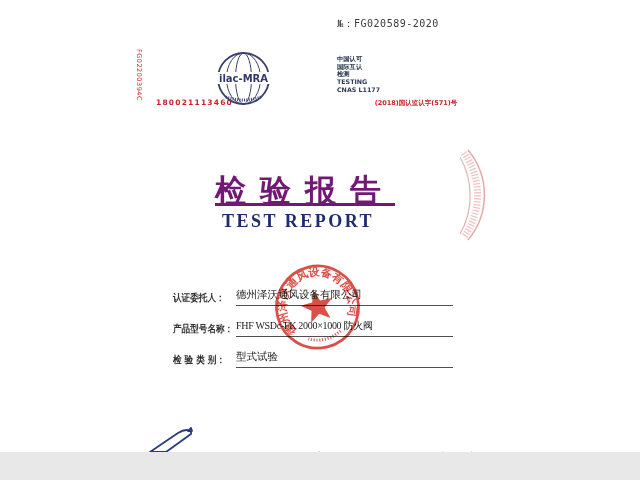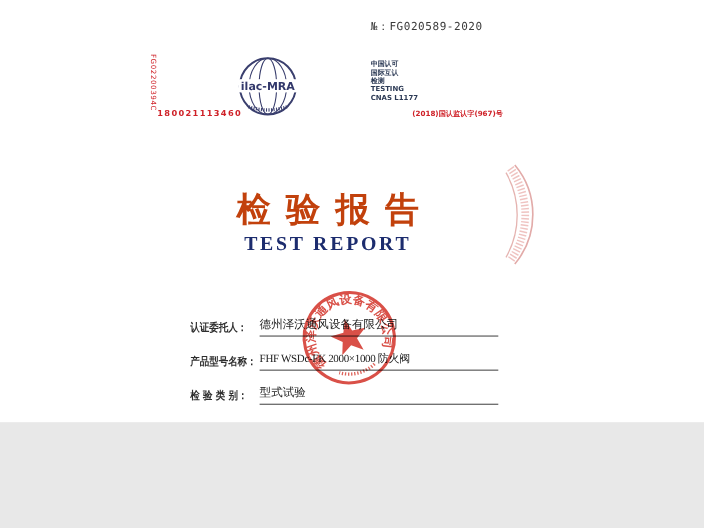--- a/index.html
+++ b/index.html
@@ -1,37 +1,37 @@
 <!DOCTYPE html>
 <html><head>
 <meta charset="utf-8">
 <style>
   html,body{margin:0;padding:0;background:#e8e8e8;}
-  .page{position:relative;width:640px;height:384px;background:#ffffff;overflow:hidden;
+  .page{position:relative;width:640px;height:452px;background:#ffffff;overflow:hidden;
         font-family:"DejaVu Sans","Liberation Sans",sans-serif;color:#333;}
   .abs{position:absolute;}
 
   .report-no{left:337px;top:17px;font-family:"DejaVu Sans Mono","Liberation Mono",monospace;
              font-size:10px;color:#3a3a3a;letter-spacing:.5px;}
 
   
   .cma-vcode{left:112px;top:71px;width:54px;text-align:center;font-size:6.5px;color:#cf2128;
              transform:rotate(90deg);letter-spacing:.5px;}
   .cma-box{left:145px;top:58px;}
-  .cma-num{left:143px;top:98px;width:90px;text-align:left;font-size:7.5px;color:#cf2128;
+  .cma-num{left:143px;top:98px;width:90px;text-align:right;font-size:7.5px;color:#cf2128;
            letter-spacing:1.2px;font-weight:bold;}
   .ilac-box{left:216px;top:51px;}
   .cnas-box{left:279px;top:54px;}
   .cnas-caption{left:337px;top:55px;font-size:6.3px;line-height:7.7px;color:#2c3a55;font-weight:bold;}
   .cal-box{left:386px;top:53px;}
   .cal-caption{left:356px;top:99px;width:120px;text-align:center;font-size:6.5px;color:#cf2128;font-weight:bold;}
 
   
   .title-zh{left:157px;top:170px;width:282px;text-align:center;font-size:31px;font-weight:bold;
-            color:#c2410c;letter-spacing:14px;padding-left:14px;box-sizing:border-box;}
+            color:#701a75;letter-spacing:14px;padding-left:14px;box-sizing:border-box;text-decoration:underline;}
   .title-en{left:157px;top:211px;width:282px;text-align:center;
             font-family:"Liberation Serif","DejaVu Serif",serif;font-size:18px;font-weight:bold;
             color:#1c2c6e;letter-spacing:2.5px;}
 
   
   .field-row{position:absolute;left:173px;height:22px;white-space:nowrap;}
   .field-label{position:absolute;left:0;top:3px;font-size:10px;color:#2e2e2e;font-weight:bold;
                transform:scaleX(.86);transform-origin:left center;white-space:pre;}
   .field-value{position:absolute;left:63px;top:0;width:217px;border-bottom:1px solid #4f4f4f;
                padding-bottom:3px;font-size:10.5px;color:#222;}
@@ -70,21 +70,21 @@
   </div>
 
   <div class="abs cnas-caption">
     <div>中国认可</div>
     <div>国际互认</div>
     <div>检测</div>
     <div>TESTING</div>
     <div>CNAS L1177</div>
   </div>
 
-  <div class="abs cal-caption">(2018)国认监认字(967)号</div>
+  <div class="abs cal-caption">(2018)国认监认字(571)号</div>
 
   <div class="abs title-zh">检验报告</div>
   <div class="abs title-en">TEST REPORT</div>
 
   <div class="field-row" style="top:288px;">
     <span class="field-label">认证委托人：</span>
     <span class="field-value">德州泽沃通风设备有限公司</span>
   </div>
   <div class="field-row" style="top:319px;">
     <span class="field-label">产品型号名称：</span>

